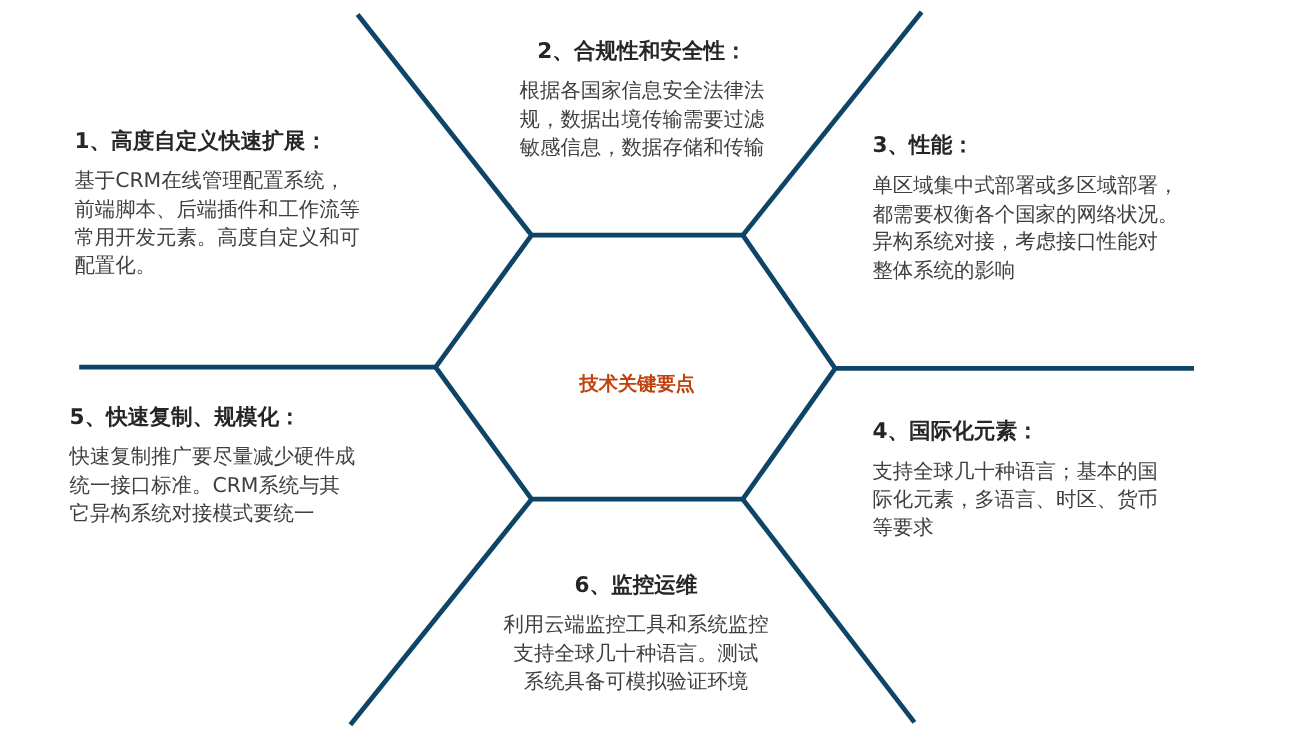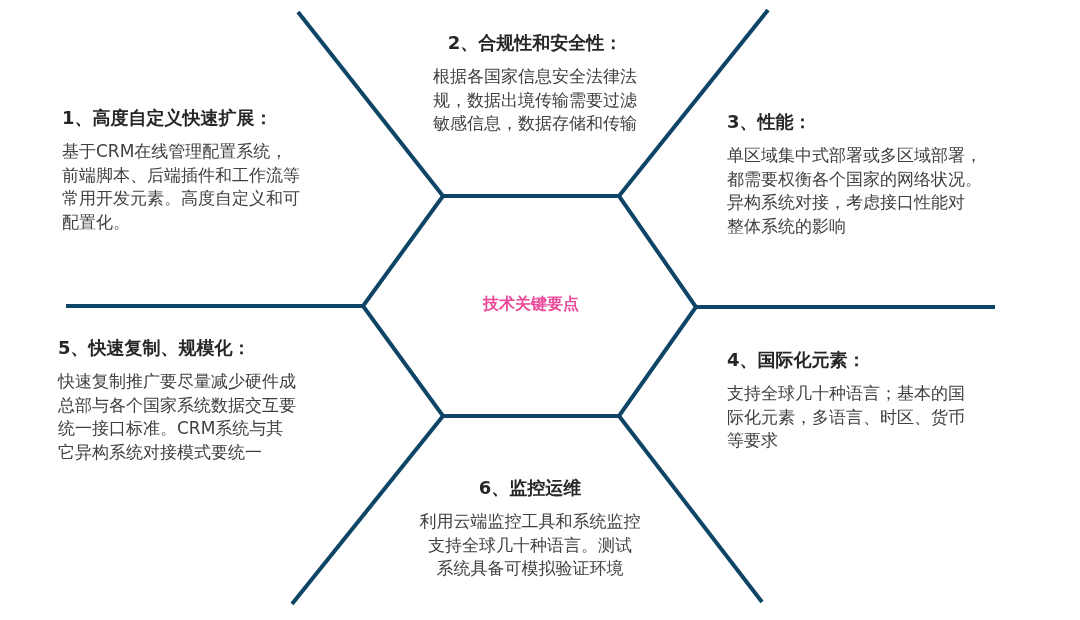--- a/index.html
+++ b/index.html
@@ -13,22 +13,22 @@
   .block { position:absolute; }
   .title {
     font-weight:bold; font-size:18px; color:#262626; line-height:24px;
     margin-bottom:10px; white-space:nowrap;
   }
   .body-text {
     font-size:17px; line-height:23.5px; color:#3f3f3f;
   }
   .center { text-align:center; }
   .center-label {
-    position:absolute; left:443px; width:176px; top:294px;
-    text-align:center; font-weight:bold; font-size:16px; color:#ec4899;
+    position:absolute; left:443px; width:176px; top:310px;
+    text-align:center; font-weight:bold; font-size:16px; color:#c2410c;
   }
 </style>
 </head>
 <body>
 
 <svg id="diagram-svg" width="1080" height="620" viewBox="0 0 1080 620">
   <g stroke="#0e4566" stroke-width="4" fill="none" stroke-linecap="butt" stroke-linejoin="miter">
     <polygon points="443,196 619,196 696,307 619,416 443,416 363,306"></polygon>
     <line x1="443" y1="196" x2="298" y2="12"></line>
     <line x1="619" y1="196" x2="768" y2="10"></line>
@@ -76,21 +76,20 @@
     <div>支持全球几十种语言；基本的国</div>
     <div>际化元素，多语言、时区、货币</div>
     <div>等要求</div>
   </div>
 </div>
 
 <div class="block" style="left:58px; top:336px; width:340px;">
   <div class="title">5、快速复制、规模化：</div>
   <div class="body-text">
     <div>快速复制推广要尽量减少硬件成</div>
-    <div>总部与各个国家系统数据交互要</div>
     <div>统一接口标准。CRM系统与其</div>
     <div>它异构系统对接模式要统一</div>
   </div>
 </div>
 
 <div class="block center" style="left:380px; top:476px; width:300px;">
   <div class="title">6、监控运维</div>
   <div class="body-text">
     <div>利用云端监控工具和系统监控</div>
     <div>支持全球几十种语言。测试</div>

